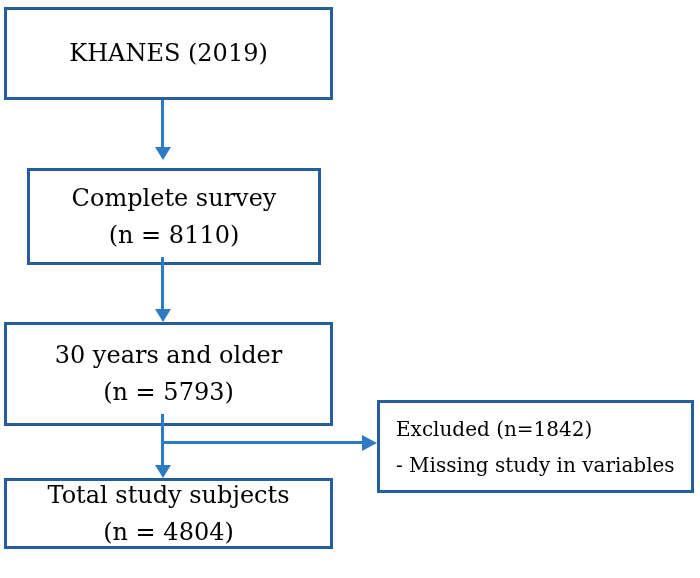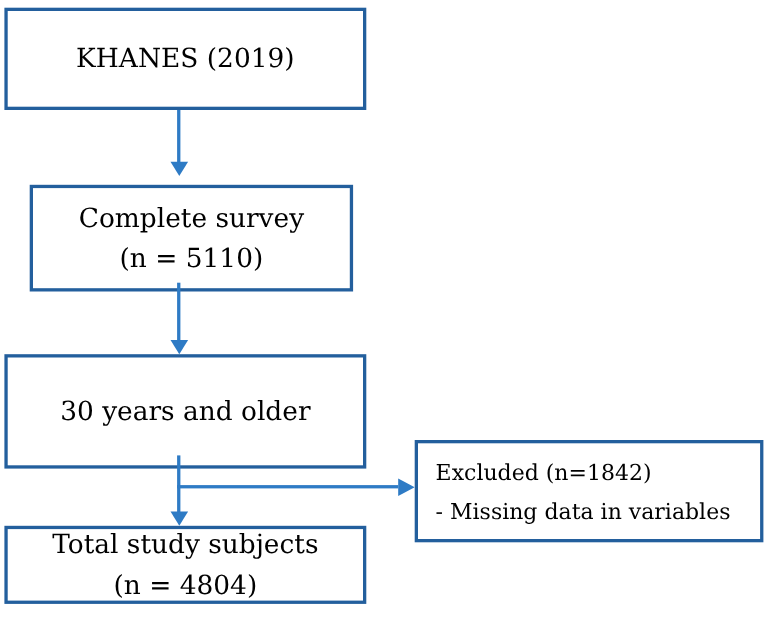--- a/index.html
+++ b/index.html
@@ -76,39 +76,40 @@
 
   <div class="node" style="left:4px; top:7px; width:329px; height:93px;">
     <div class="node-line">KHANES (2019)</div>
   </div>
 
   <div class="vline" style="left:161px; top:100px; height:48px;"></div>
   <div class="arrowhead-down" style="left:155px; top:147px;"></div>
 
   <div class="node" style="left:4px; top:168px; width:294px; height:97px;margin-left:23px;">
     <div class="node-line">Complete survey</div>
-    <div class="node-line">(n = 5110)</div>
+    <div class="node-line">(n = 8110)</div>
   </div>
 
   <div class="vline" style="left:161px; top:257px; height:53px;"></div>
   <div class="arrowhead-down" style="left:155px; top:309px;"></div>
 
   <div class="node" style="left:4px; top:322px; width:329px; height:104px;">
     <div class="node-line">30 years and older</div>
+    <div class="node-line">(n = 5793)</div>
   </div>
 
   <div class="vline" style="left:161px; top:414px; height:52px;"></div>
   <div class="arrowhead-down" style="left:155px; top:465px;"></div>
 
   <div class="hline" style="left:161px; top:441px; width:201px;"></div>
   <div class="arrowhead-right" style="left:362px; top:435px;"></div>
 
   <div class="node" style="left:4px; top:478px; width:329px; height:71px;">
     <div class="node-line">Total study subjects</div>
     <div class="node-line">(n = 4804)</div>
   </div>
 
   <div class="node left-align" style="left:377px; top:400px; width:317px; height:93px;">
     <div class="node-line">Excluded (n=1842)</div>
-    <div class="node-line">- Missing data in variables</div>
+    <div class="node-line">- Missing study in variables</div>
   </div>
 
 </div>
 
 </body></html>

